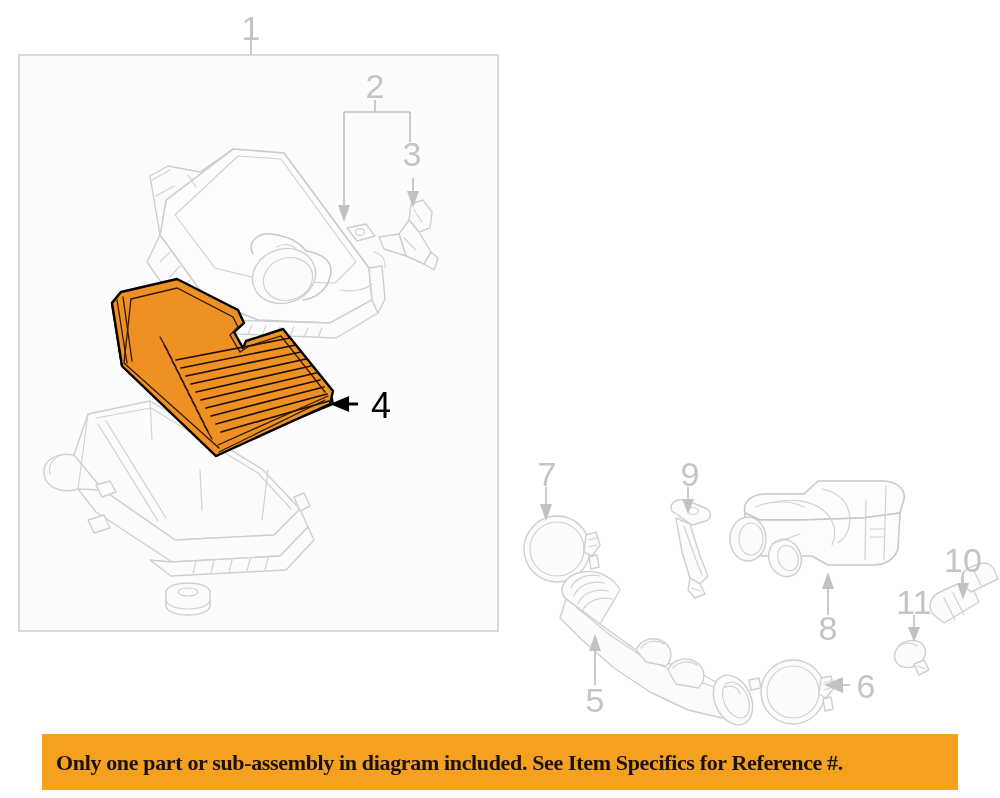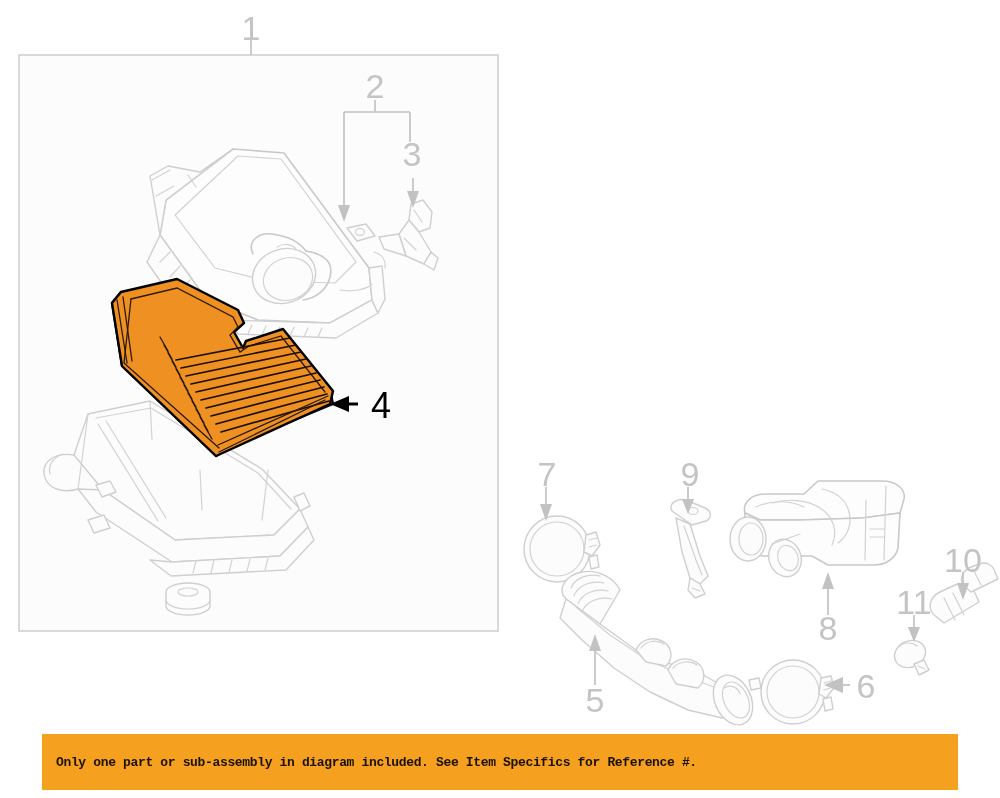--- a/index.html
+++ b/index.html
@@ -124,23 +124,23 @@
     height: 56px;
     background: #f5a01e;
     box-sizing: border-box;
     padding: 4px 12px 4px 14px;
     display: flex;
     flex-direction: column;
     justify-content: center;
   }
   #notice-banner .notice-line {
     color: #1a1208;
-    font-family: Liberation Mono, monospace;
+    font-family: Liberation Serif, serif;
     font-weight: bold;
-    font-size: 13px;
+    font-size: 22px;
     line-height: 25px;
     letter-spacing: -0.35px;
     white-space: nowrap;
   }
 </style>
 </head>
 <body>
 
 <div id="diagram-root">
 

